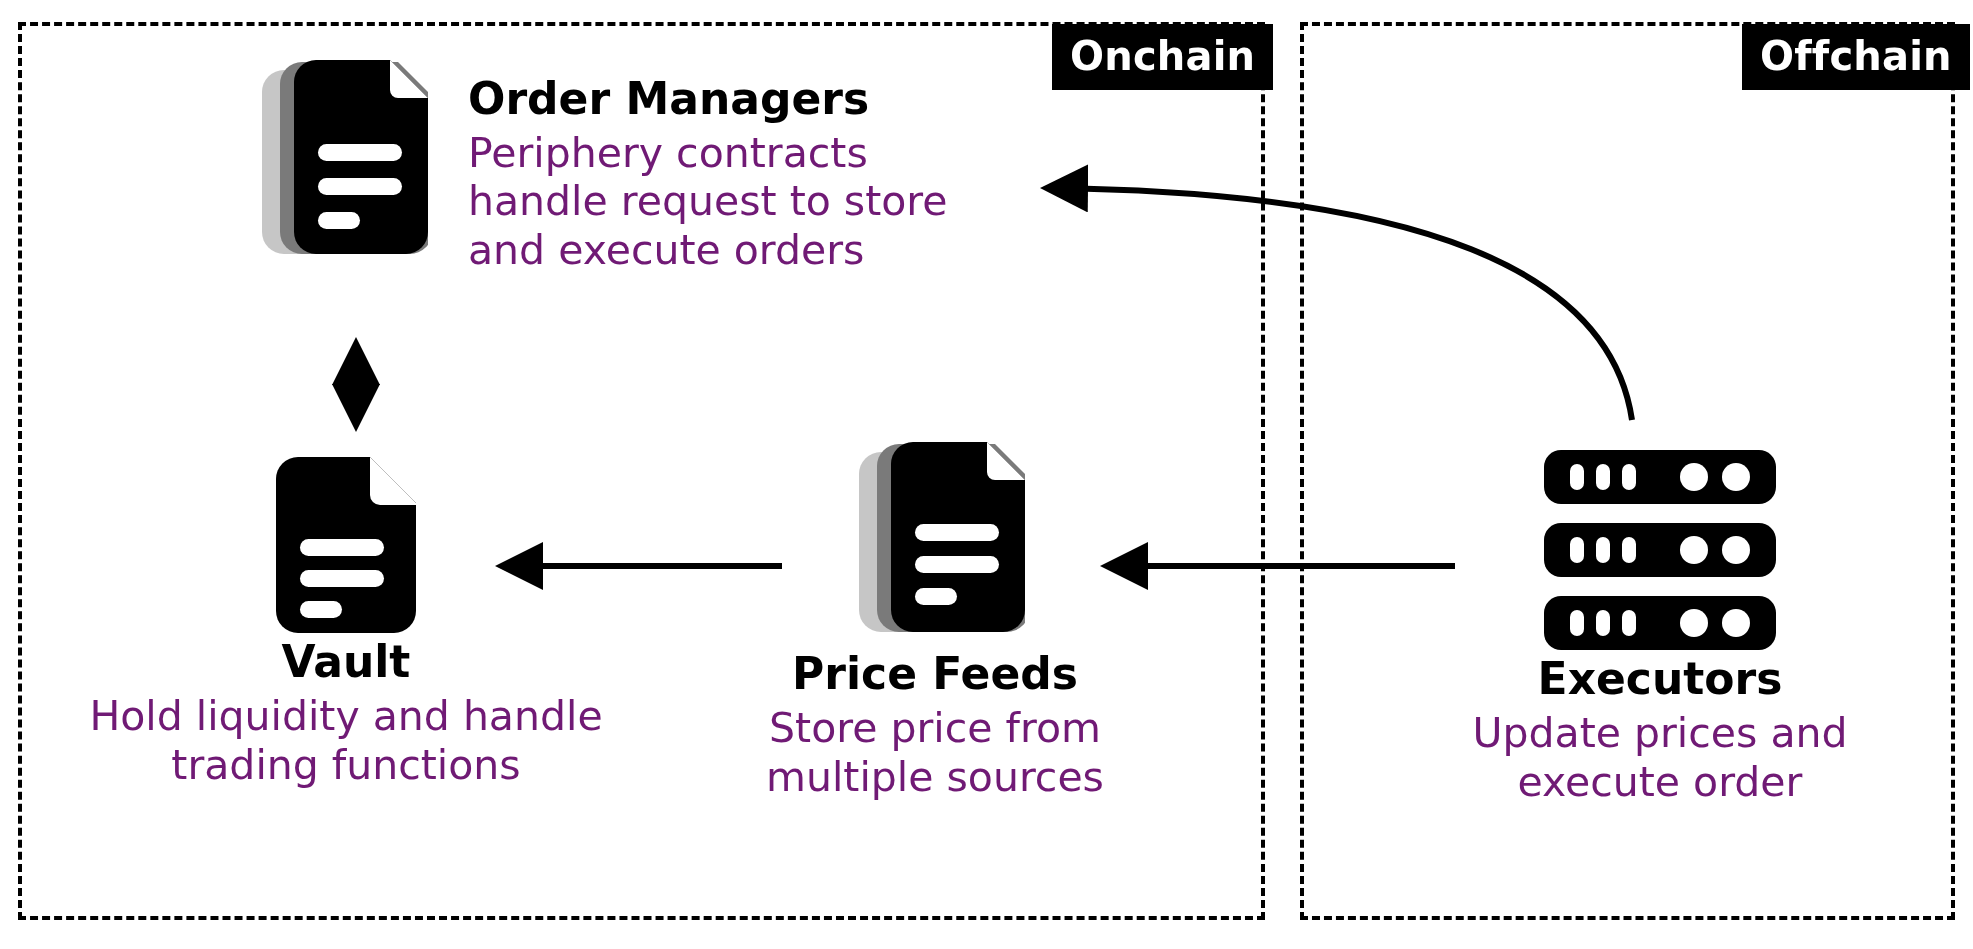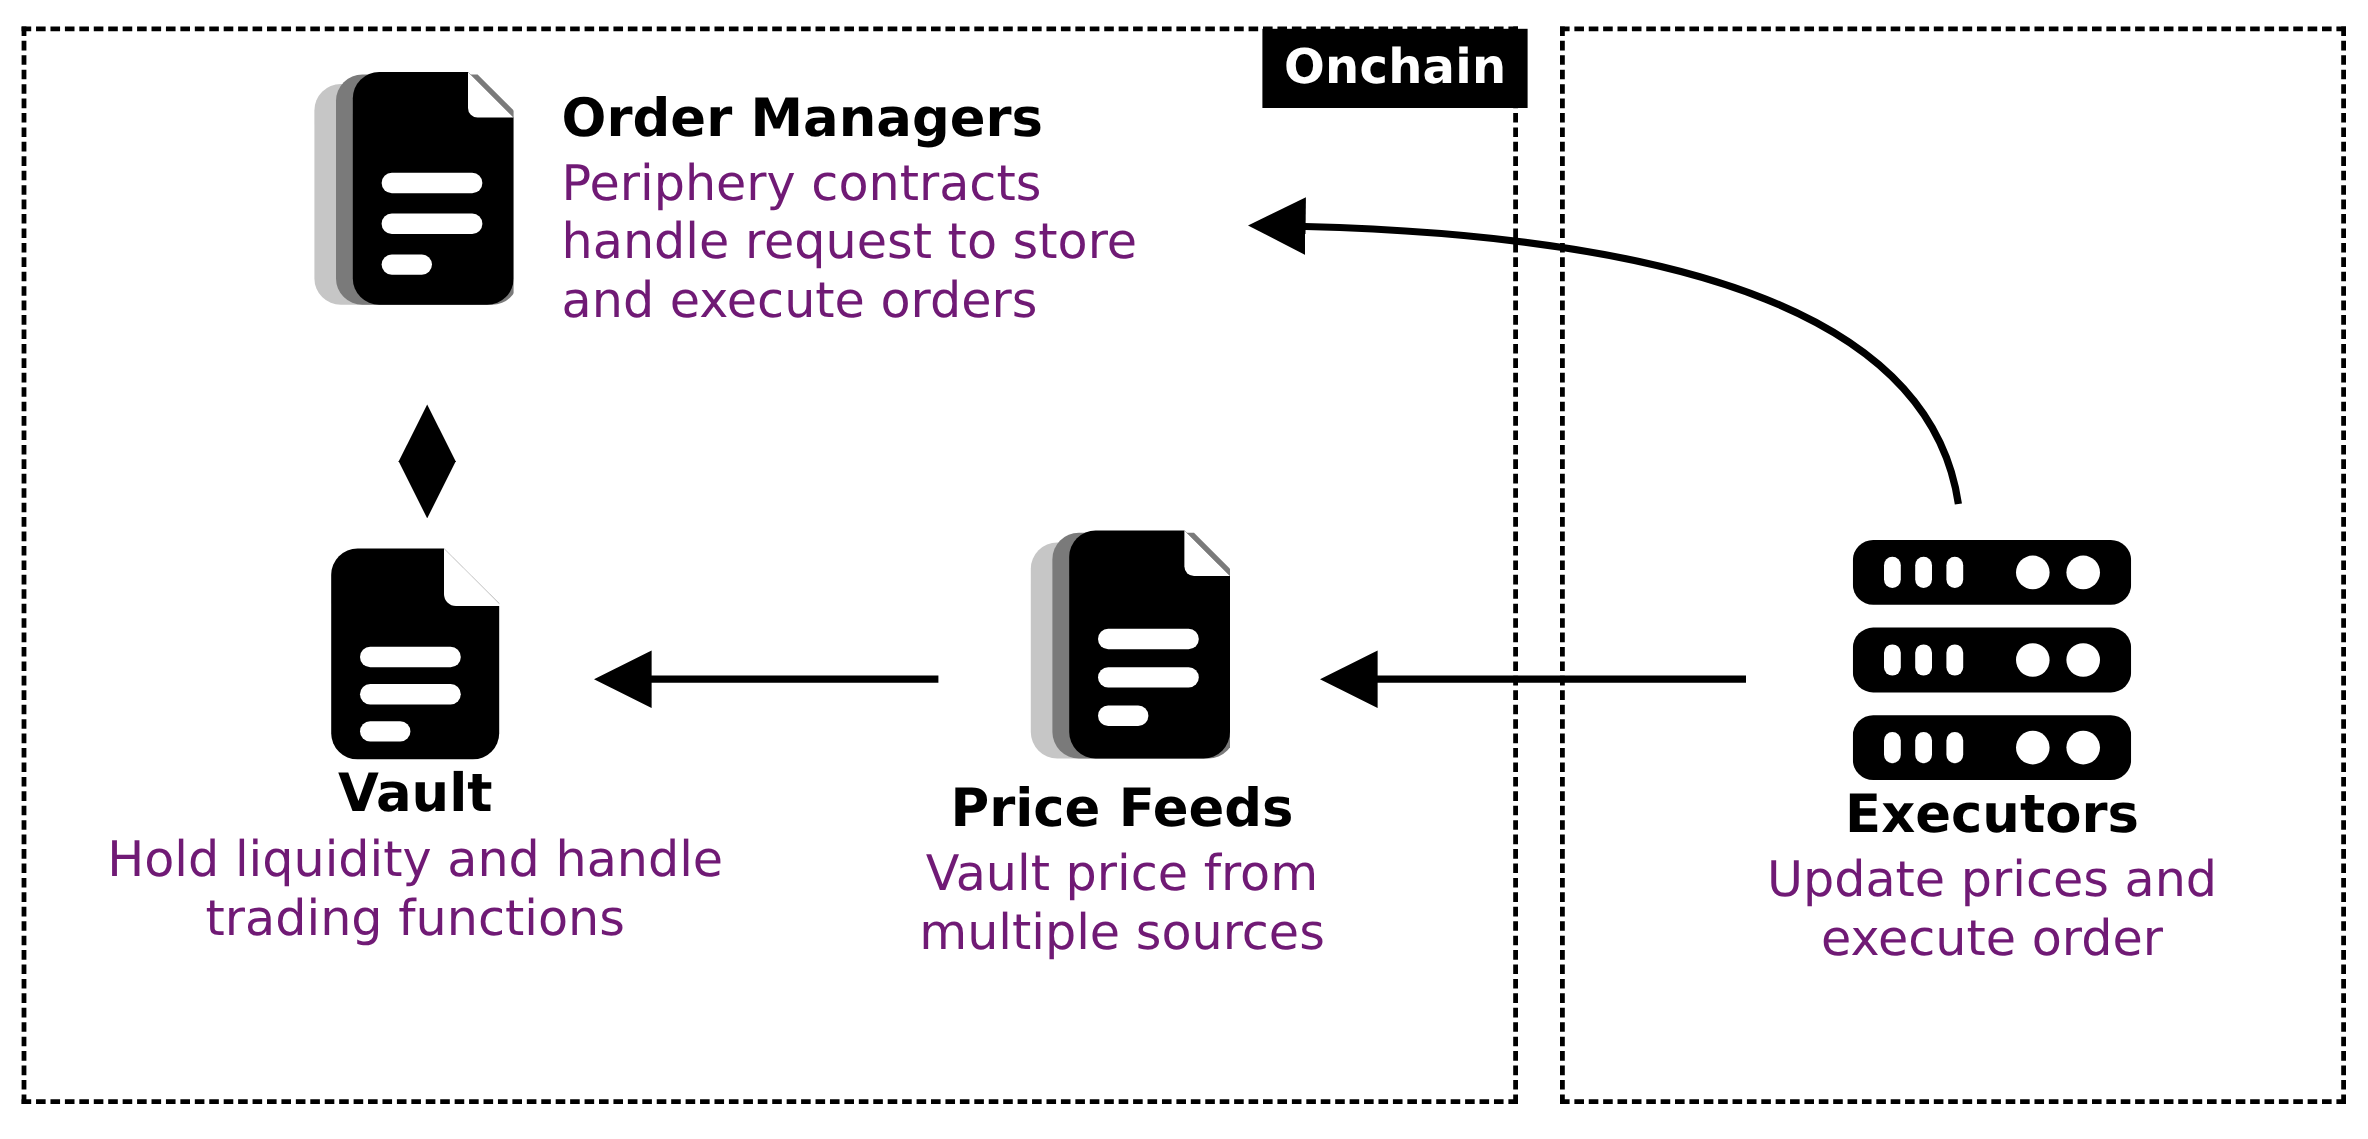--- a/index.html
+++ b/index.html
@@ -95,20 +95,21 @@
 </style>
 </head>
 <body>
 
 <div id="stage">
 
   <div class="zone" id="zone-onchain"></div>
   <div class="zone" id="zone-offchain"></div>
 
   <div class="zone-badge" id="badge-onchain">Onchain</div>
+  <div class="zone-badge" id="badge-offchain">Offchain</div>
 
   <svg class="arrow-layer" viewBox="0 0 1973 949">
     <defs>
       <marker id="head-solid" viewBox="0 0 12 12" refX="10" refY="6" markerWidth="8" markerHeight="8" orient="auto-start-reverse">
         <path d="M 0 0 L 12 6 L 0 12 z" fill="#000000"></path>
       </marker>
     </defs>
 
     <g>
       <line x1="356" y1="345" x2="356" y2="424" stroke="#000000" stroke-width="6" marker-start="url(#head-solid)" marker-end="url(#head-solid)"></line>
@@ -184,21 +185,21 @@
         <path d="M 46 24 a 22 22 0 0 1 22 -22 h 74 l 38 38 v 130 a 22 22 0 0 1 -22 22 h -90 a 22 22 0 0 1 -22 -22 z" fill="#000000"></path>
         <path d="M 142 2 L 180 40 h -30 a 8 8 0 0 1 -8 -8 z" fill="#ffffff"></path>
         <rect x="70" y="84" width="84" height="17" rx="8.5" fill="#ffffff"></rect>
         <rect x="70" y="116" width="84" height="17" rx="8.5" fill="#ffffff"></rect>
         <rect x="70" y="148" width="42" height="17" rx="8.5" fill="#ffffff"></rect>
       </svg>
     </div>
 
     <div class="node-title centered">Price Feeds</div>
     <div class="node-desc centered">
-      <div>Vault price from</div>
+      <div>Store price from</div>
       <div>multiple sources</div>
     </div>
   </div>
 
   <div class="node node-stack" id="node-executors">
 
     <div class="server-icon">
       <svg width="232" height="200" viewBox="0 0 232 200">
 
         <rect x="0" y="0" width="232" height="54" rx="17" fill="#000000"></rect>

